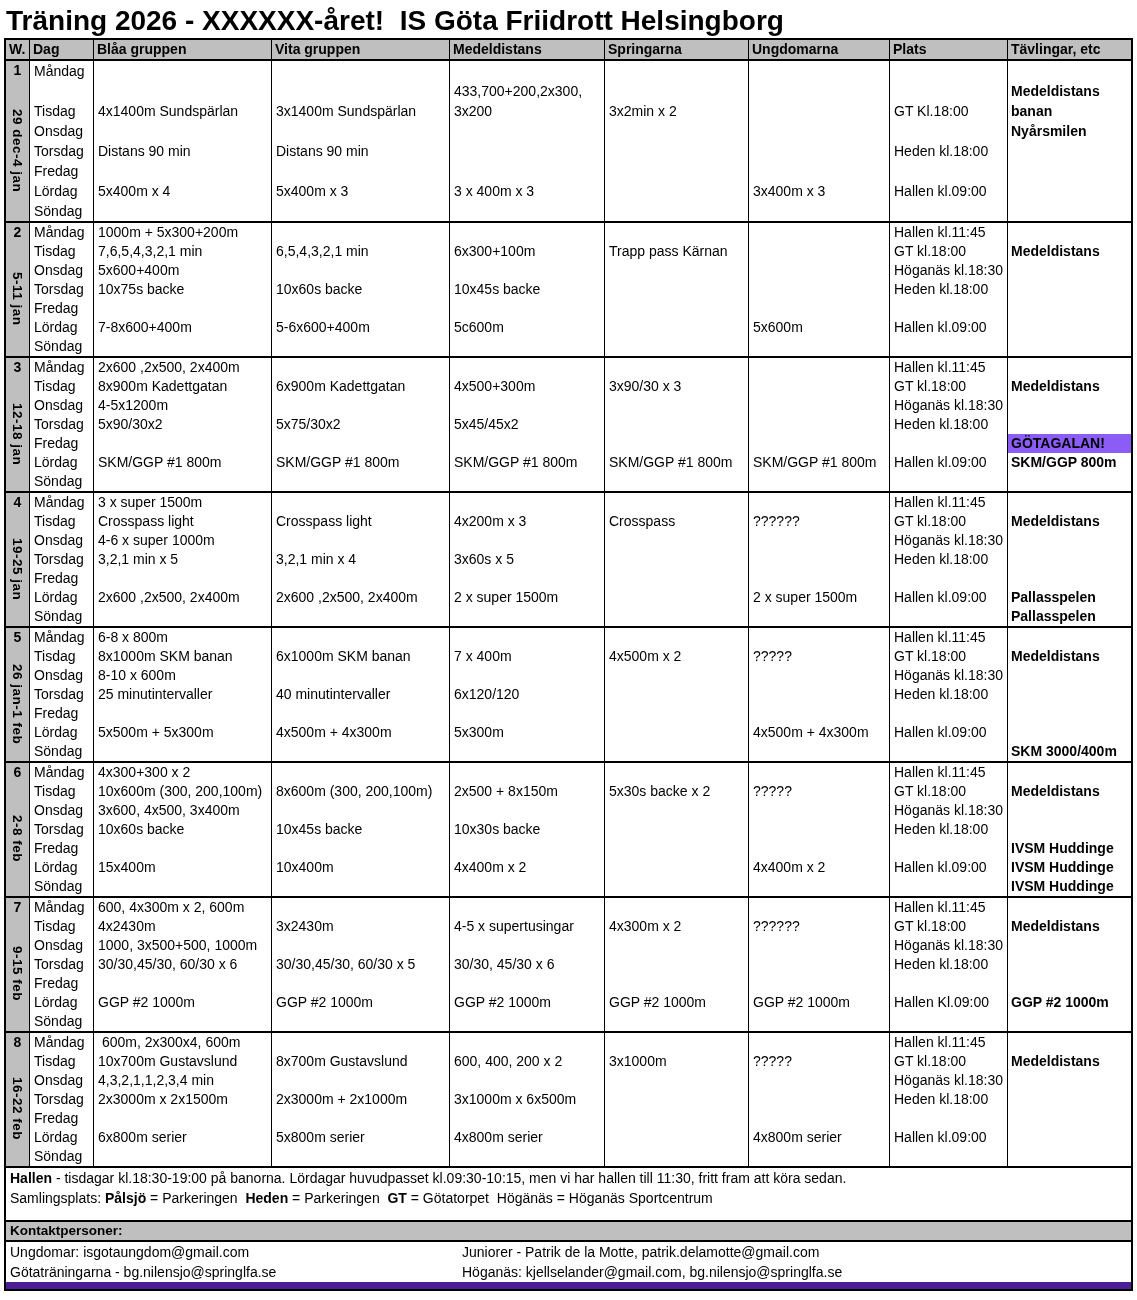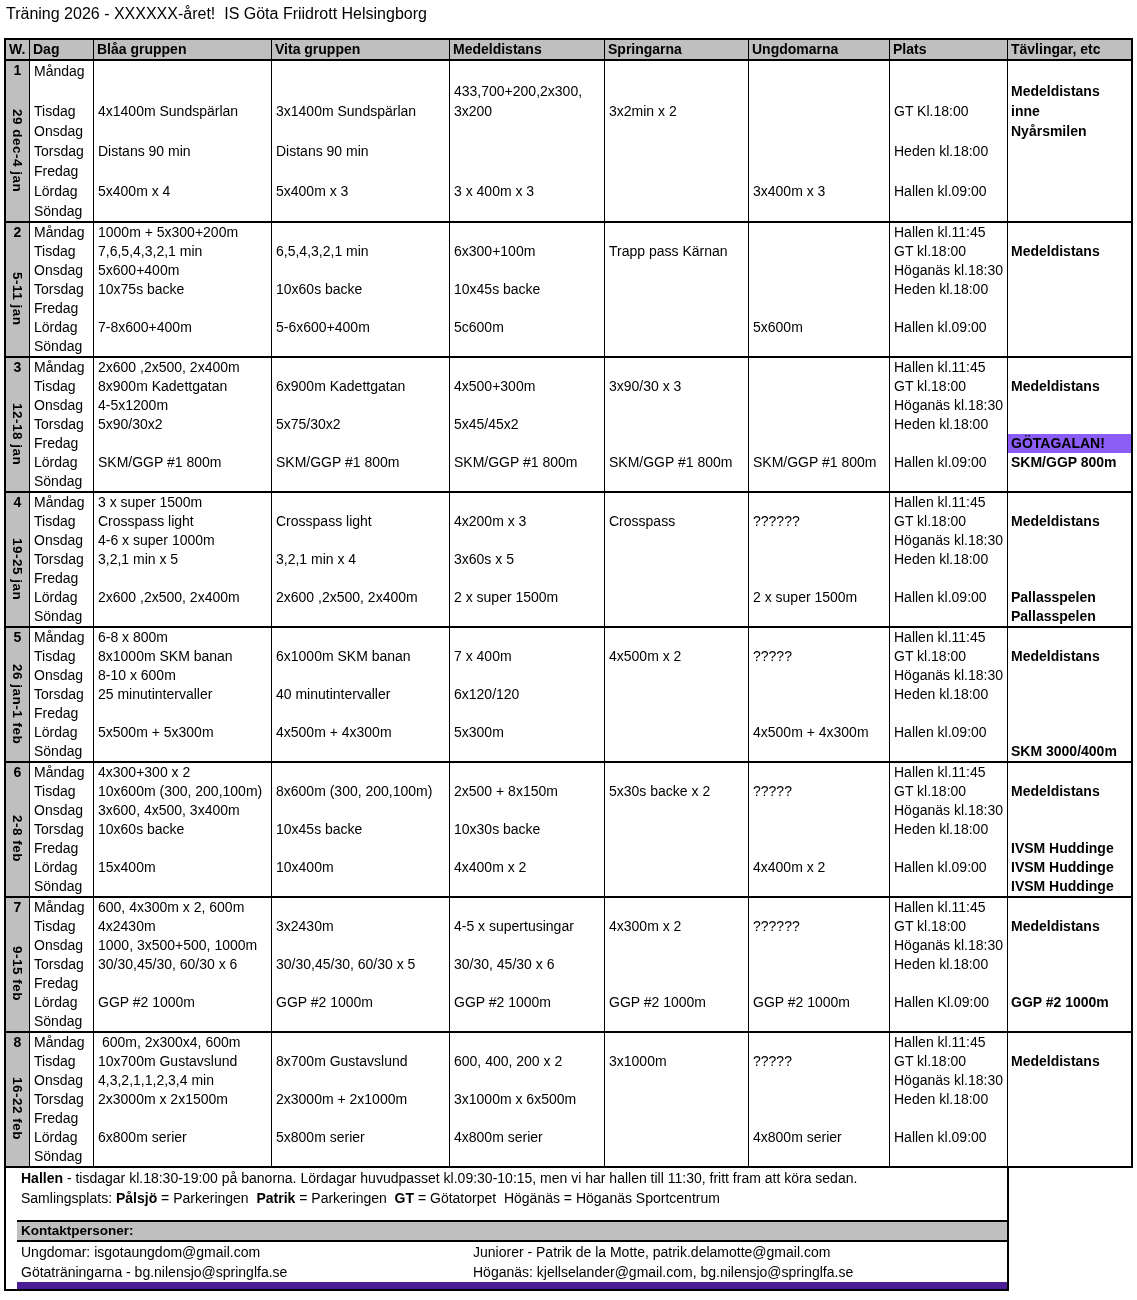--- a/index.html
+++ b/index.html
@@ -1,36 +1,36 @@
 <!DOCTYPE html>
 <html lang="sv" style="--header-bg: #bfbfbf;"><head>
 <meta charset="utf-8">
 <style>
   * { box-sizing: border-box; margin: 0; padding: 0; }
   body { background:#fff; font-family:"Liberation Sans", sans-serif; color:#000; }
   .page { width:1137px; height:1300px; background:#fff; overflow:hidden; }
-  .title { font-size:16px; font-weight:normal; padding:5px 0 3px 6px; white-space:pre; height:38px;border-radius:7px; }
+  .title { font-size:28px; font-weight:bold; padding:5px 0 3px 6px; white-space:pre; height:38px;border-radius:7px; }
   .tbl { margin-left:4px; width:1129px; border:2px solid #000; border-bottom:2px solid #000; }
   .grid-row { display:grid; grid-template-columns:24px 64px 178px 178px 155px 144px 141px 118px 1fr; }
   .thead { background:var(--header-bg,#bfbfbf); border-bottom:2px solid #000; }
   .th { font-size:14px; font-weight:bold; line-height:19px; height:19px; padding-left:3px; border-right:1px solid #000; white-space:pre; overflow:hidden; }
   .th:last-child { border-right:none; }
   .week { border-bottom:2px solid #000; }
   .week:last-child { border-bottom:none; }
   .wcol { background:var(--header-bg,#bfbfbf); border-right:1px solid #000; display:flex; flex-direction:column; }
   .wnum { height:19px; line-height:19px; text-align:center; font-weight:bold; font-size:14px; }
   .wdatewrap { flex:1; display:flex; align-items:center; justify-content:center; }
   .vtext { writing-mode:vertical-rl; font-weight:bold; font-size:13.5px; letter-spacing:0.5px; white-space:pre; }
   .cell { border-right:1px solid #000; overflow:hidden; }
   .cell:last-child { border-right:none; }
   .line { height:19px; line-height:19px; font-size:14px; padding-left:4px; white-space:pre; }
   .col-t .line { font-weight:bold; padding-left:3px; }
   .line.hl { background:#8b5cf6; }
   .w8 .line { height:20px; line-height:20px; }
-  .footer { margin-left:4px; width:1005px; border:2px solid #000; border-top:none;padding-left:11px; }
+  .footer { margin-left:4px; width:1129px; border:2px solid #000; border-top:none; }
   .note { font-size:14px; line-height:20px; padding-left:4px; white-space:pre; }
   .kontakt { background:var(--header-bg,#bfbfbf); border-top:2px solid #000; border-bottom:2px solid #000; font-weight:bold; font-size:13.5px; line-height:18px; padding-left:4px;margin-top:12px; }
   .contacts { display:grid; grid-template-columns:452px 1fr; border-bottom:7px solid #4c1d95; }
   .contact-line { font-size:14px; line-height:20px; padding-left:4px; white-space:pre; }
   b { font-weight:bold; }
 </style>
 </head>
 <body>
 
 <div class="page">
@@ -122,21 +122,21 @@
             <div class="line">GT Kl.18:00</div>
             <div class="line"></div>
             <div class="line">Heden kl.18:00</div>
             <div class="line"></div>
             <div class="line">Hallen kl.09:00</div>
             <div class="line"></div>
           </div>
           <div class="cell col-t">
             <div class="line"></div>
             <div class="line">Medeldistans</div>
-            <div class="line">inne</div>
+            <div class="line">banan</div>
             <div class="line">Nyårsmilen</div>
             <div class="line"></div>
             <div class="line"></div>
             <div class="line"></div>
             <div class="line"></div>
           </div>
         </div>
         <div class="grid-row week">
           <div class="wcol">
             <div class="wnum">2</div>
@@ -696,21 +696,21 @@
             <div class="line"></div>
             <div class="line"></div>
           </div>
         </div>
       </div>
   </div>
 
   <div class="footer">
     <div id="notes">
         <div class="note"><b>Hallen</b><span> - tisdagar kl.18:30-19:00 på banorna. Lördagar huvudpasset kl.09:30-10:15, men vi har hallen till 11:30, fritt fram att köra sedan.</span></div>
-        <div class="note"><span>Samlingsplats: </span><b>Pålsjö</b><span> = Parkeringen  </span><b>Patrik</b><span> = Parkeringen  </span><b>GT</b><span> = Götatorpet  Högänäs = Höganäs Sportcentrum</span></div>
+        <div class="note"><span>Samlingsplats: </span><b>Pålsjö</b><span> = Parkeringen  </span><b>Heden</b><span> = Parkeringen  </span><b>GT</b><span> = Götatorpet  Högänäs = Höganäs Sportcentrum</span></div>
       </div>
     <div class="kontakt">Kontaktpersoner:</div>
     <div class="contacts">
       <div id="contacts-left">
           <div class="contact-line">Ungdomar: isgotaungdom@gmail.com</div>
           <div class="contact-line">Götaträningarna - bg.nilensjo@springlfa.se</div>
         </div>
       <div id="contacts-right">
           <div class="contact-line">Juniorer - Patrik de la Motte, patrik.delamotte@gmail.com</div>
           <div class="contact-line">Höganäs: kjellselander@gmail.com, bg.nilensjo@springlfa.se</div>

